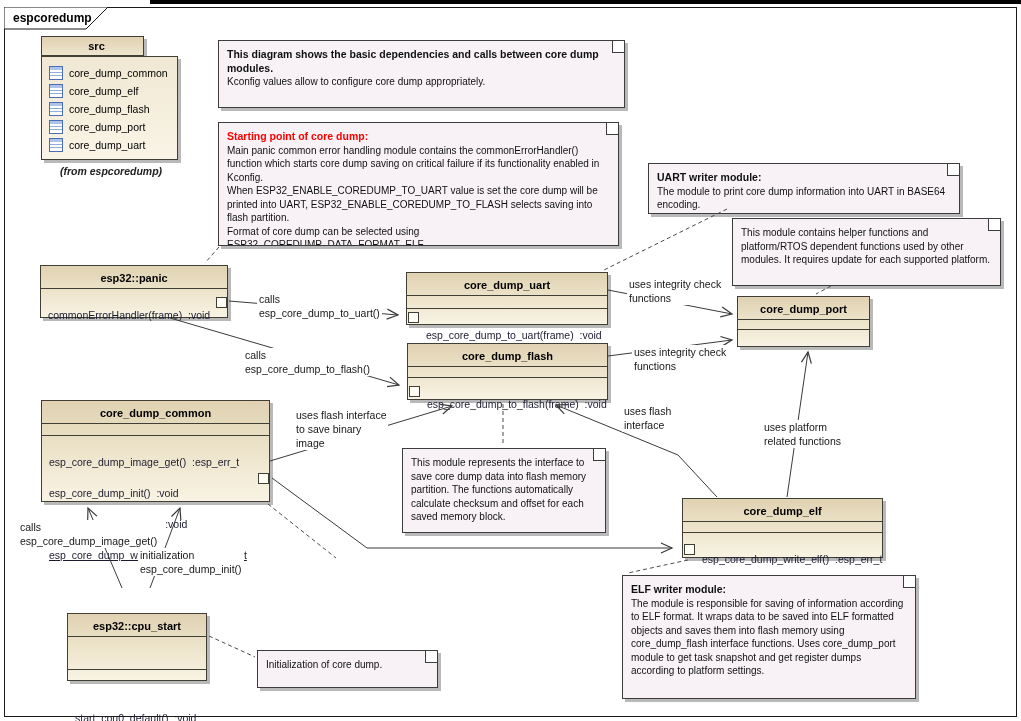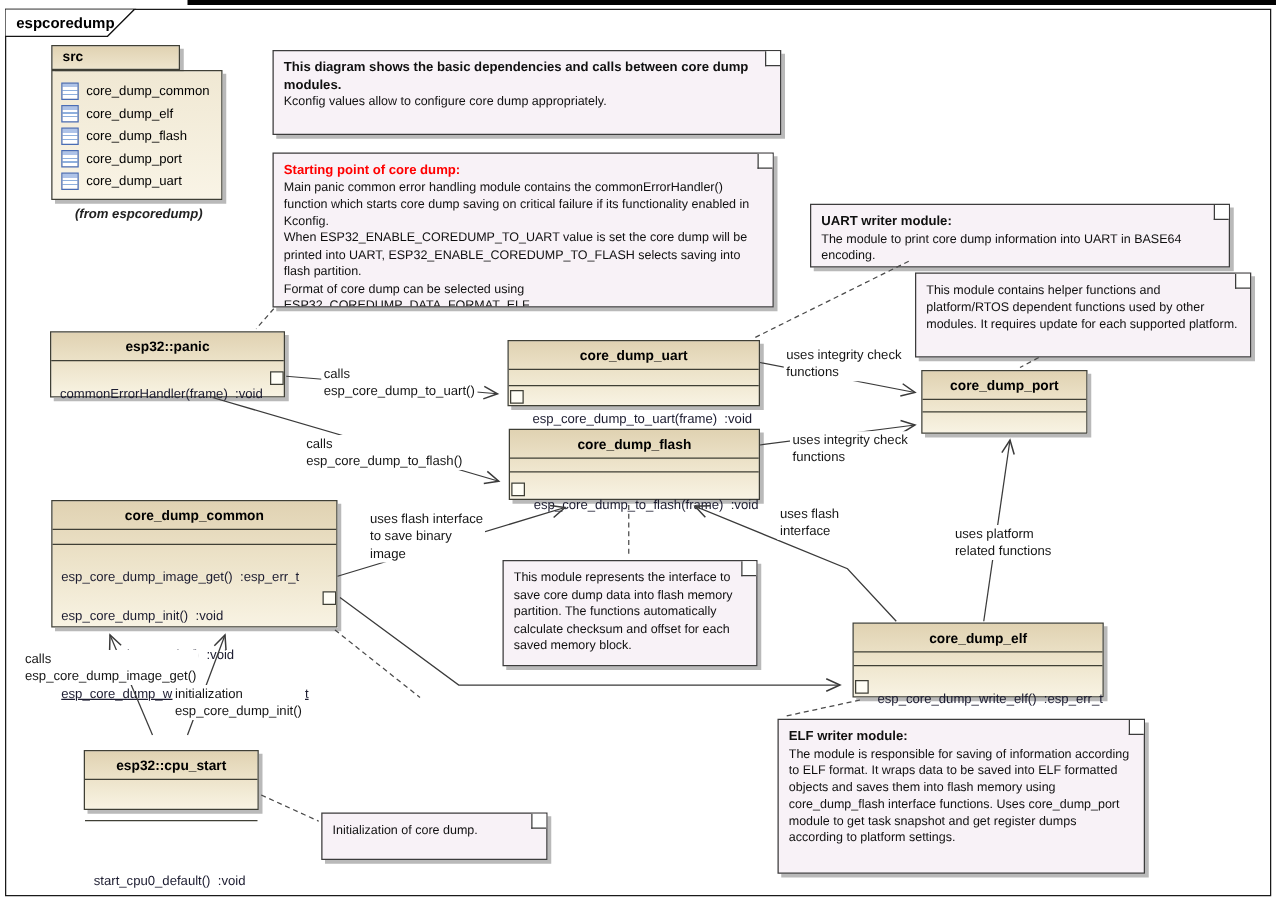--- a/index.html
+++ b/index.html
@@ -19,21 +19,21 @@
   .cls-attrs{border-bottom:1px solid #3f3f35;flex:0 0 auto;}
   .cls-ops{flex:1;padding:3px 2px 2px 7px;}
   .op{font-size:10.5px;line-height:15px;color:#1c1c30;white-space:pre;margin-top:16px;}
   .op.u{text-decoration:underline;}
   .op.indent{padding-left:12px;}
   .port{position:absolute;width:9px;height:9px;background:#fffef6;border:1px solid #3f3f35;z-index:5;}
 
   
   .pkg-tab{position:absolute;left:41px;top:36px;width:103px;height:20px;border:1px solid #3f3f35;
            background:linear-gradient(180deg,#e0d2b2,#eee5cd);font-weight:bold;font-size:11px;
-           padding:3px 0 0 8px;box-sizing:border-box;box-shadow:3px 3px 0 #b9b9b9;z-index:2;}
+           padding:3px 0 0 8px;box-sizing:border-box;box-shadow:3px 3px 0 #b9b9b9;z-index:2;text-align:center;}
   .pkg-body{position:absolute;left:41px;top:56px;width:137px;height:104px;border:1px solid #3f3f35;
             background:linear-gradient(180deg,#f0e8d3,#f9f4e6);box-shadow:3px 3px 0 #b9b9b9;z-index:2;
             padding:7px 0 0 7px;box-sizing:border-box;}
   .pkg-item{display:flex;align-items:center;gap:6px;font-size:10.5px;height:18px;color:#000;}
   .cls-icon{width:12px;height:12px;border:1px solid #4a6db5;flex:0 0 auto;
             background:linear-gradient(180deg,#aec3e8 0 3px,#ffffff 3px 5px,#8fb0dd 5px 6px,#ffffff 6px 8px,#8fb0dd 8px 9px,#ffffff 9px);}
   .pkg-caption{position:absolute;left:31px;top:165px;width:160px;text-align:center;font-style:italic;
                font-size:10.5px;color:#222;z-index:2;font-weight:bold;}
 
   
@@ -98,21 +98,21 @@
   </div>
 
   <div class="note" style="left:218px;top:122px;width:401px;height:124px;">
     <span class="fold"></span>
     <span class="note-title red">Starting point of core dump:</span>
     <span class="note-body">Main panic  common error handling module contains the commonErrorHandler() function which starts core dump saving on critical failure if its functionality enabled in Kconfig.
 When ESP32_ENABLE_COREDUMP_TO_UART value is set the core dump will be printed into UART, ESP32_ENABLE_COREDUMP_TO_FLASH selects saving into flash partition.
 Format of core dump can be selected using ESP32_COREDUMP_DATA_FORMAT_ELF, ESP32_COREDUMP_DATA_FORMAT_BIN.</span>
   </div>
 
-  <div class="note" style="left:648px;top:163px;width:336px;height:51px;">
+  <div class="note" style="left:648px;top:163px;width:312px;height:51px;">
     <span class="fold"></span>
     <span class="note-title">UART writer module:</span>
     <span class="note-body">The module to print core dump information into UART in BASE64 encoding.</span>
   </div>
 
   <div class="note" style="left:732px;top:218px;width:269px;height:68px;">
     <span class="fold"></span>
     <span class="note-body">This module contains helper functions and platform/RTOS dependent functions used by other modules. It requires update for each supported platform.</span>
   </div>
 
@@ -179,21 +179,21 @@
 
   <div class="cls" style="left:682px;top:498px;width:201px;height:60px;">
     <div class="cls-title">core_dump_elf</div>
     <div class="cls-attrs" style="height:10px;"></div>
     <div class="cls-ops">
       <div class="op indent">esp_core_dump_write_elf()  :esp_err_t</div>
     </div>
     <span class="port" style="left:1px;top:45px;"></span>
   </div>
 
-  <div class="cls" style="left:67px;top:600px;width:140px;height:48px;gap:22px;">
+  <div class="cls" style="left:67px;top:613px;width:140px;height:68px;gap:22px;">
     <div class="cls-title">esp32::cpu_start</div>
     <div class="cls-attrs" style="height:10px;"></div>
     <div class="cls-ops">
       <div class="op">start_cpu0_default()  :void</div>
     </div>
   </div>
 
   <svg class="wires" width="1021" height="721">
     <defs>
       <marker id="oa" markerUnits="userSpaceOnUse" markerWidth="16" markerHeight="14" refX="12" refY="6" orient="auto">

